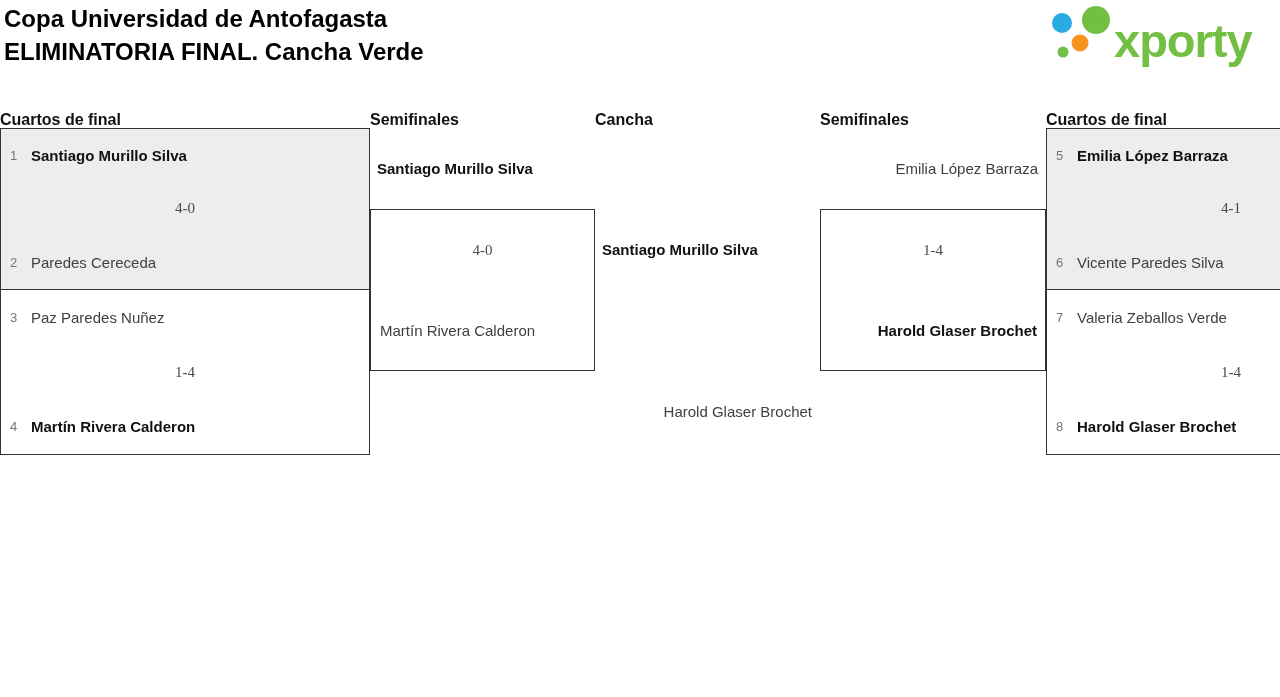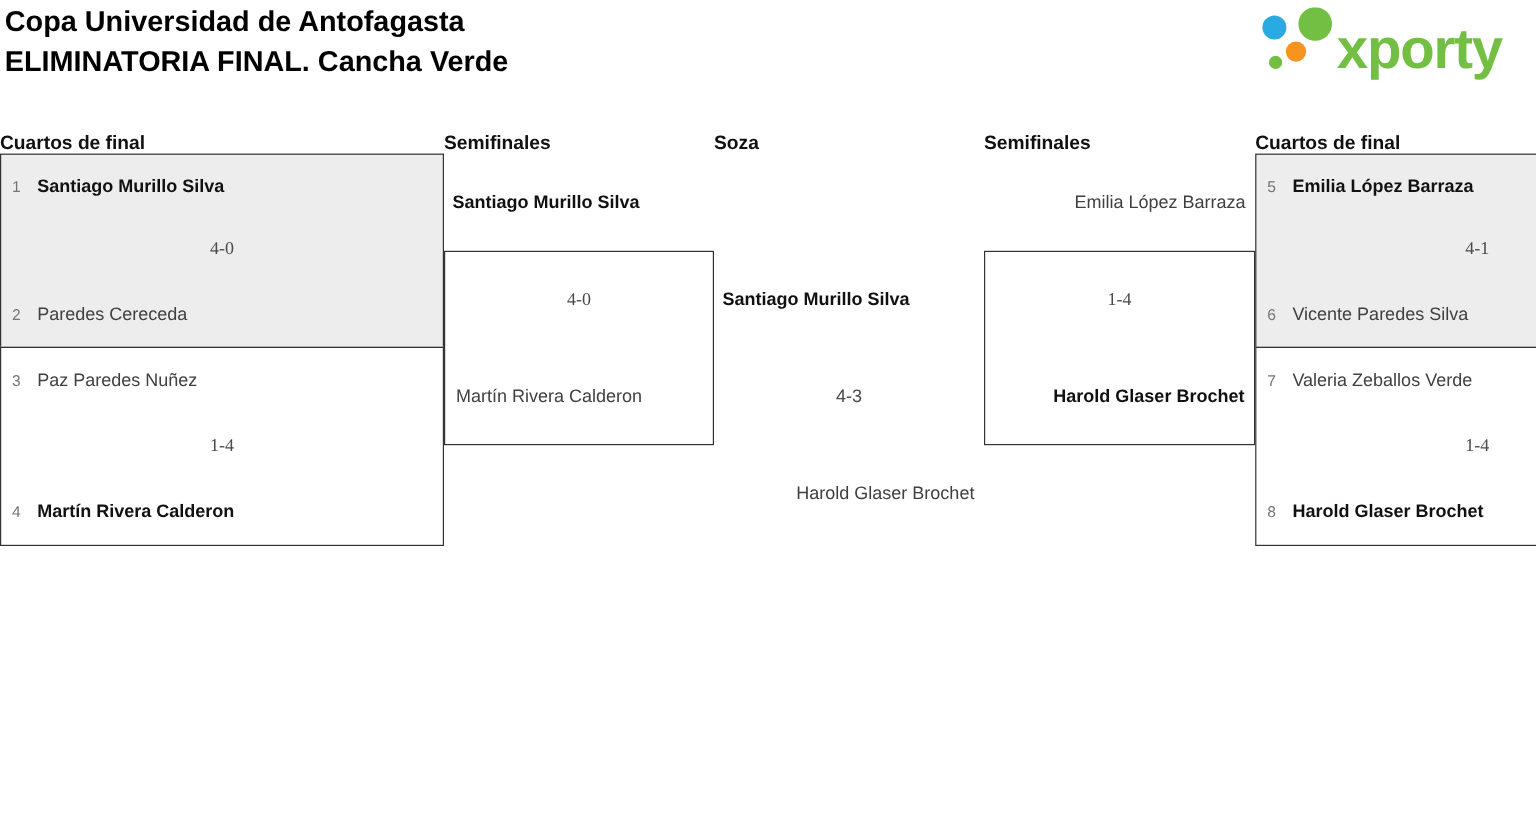--- a/index.html
+++ b/index.html
@@ -47,21 +47,21 @@
       <circle cx="12" cy="17" r="10" fill="#29abe2"></circle>
       <circle cx="46" cy="14" r="14" fill="#72bf44"></circle>
       <circle cx="30" cy="37" r="8.5" fill="#f7941d"></circle>
       <circle cx="13" cy="46" r="5.5" fill="#72bf44"></circle>
     </svg>
     <span class="logo-text">xporty</span>
   </div>
 
   <div class="col-header" style="left:0;width:370px">Cuartos de final</div>
   <div class="col-header" style="left:370px;width:225px">Semifinales</div>
-  <div class="col-header" style="left:595px;width:225px">Soza</div>
+  <div class="col-header" style="left:595px;width:225px">Cancha</div>
   <div class="col-header" style="left:820px;width:226px">Semifinales</div>
   <div class="col-header" style="left:1046px;width:370px">Cuartos de final</div>
 
   <div class="box gray" style="left:0;top:128px;width:370px;height:162px">
     <div class="row">
       <span class="seed">1</span>
       <span class="name winner">Santiago Murillo Silva</span>
     </div>
     <div class="row score">4-0</div>
     <div class="row">
@@ -88,21 +88,20 @@
   <div class="box white" style="left:370px;top:209px;width:225px;height:162px">
     <div class="row score">4-0</div>
     <div class="row">
       <span class="name">Martín Rivera Calderon</span>
     </div>
   </div>
 
   <div class="slot" style="left:595px;top:209px;width:225px;height:81px">
     <span class="name winner">Santiago Murillo Silva</span>
   </div>
-  <div class="slot center" style="left:595px;top:290px;width:225px;height:81px">4-3</div>
   <div class="slot rightal" style="left:595px;top:371px;width:225px;height:81px">
     <span class="name">Harold Glaser Brochet</span>
   </div>
 
   <div class="slot rightal" style="left:820px;top:128px;width:226px;height:81px">
     <span class="name">Emilia López Barraza</span>
   </div>
   <div class="box white" style="left:820px;top:209px;width:226px;height:162px">
     <div class="row score">1-4</div>
     <div class="row rightal">

